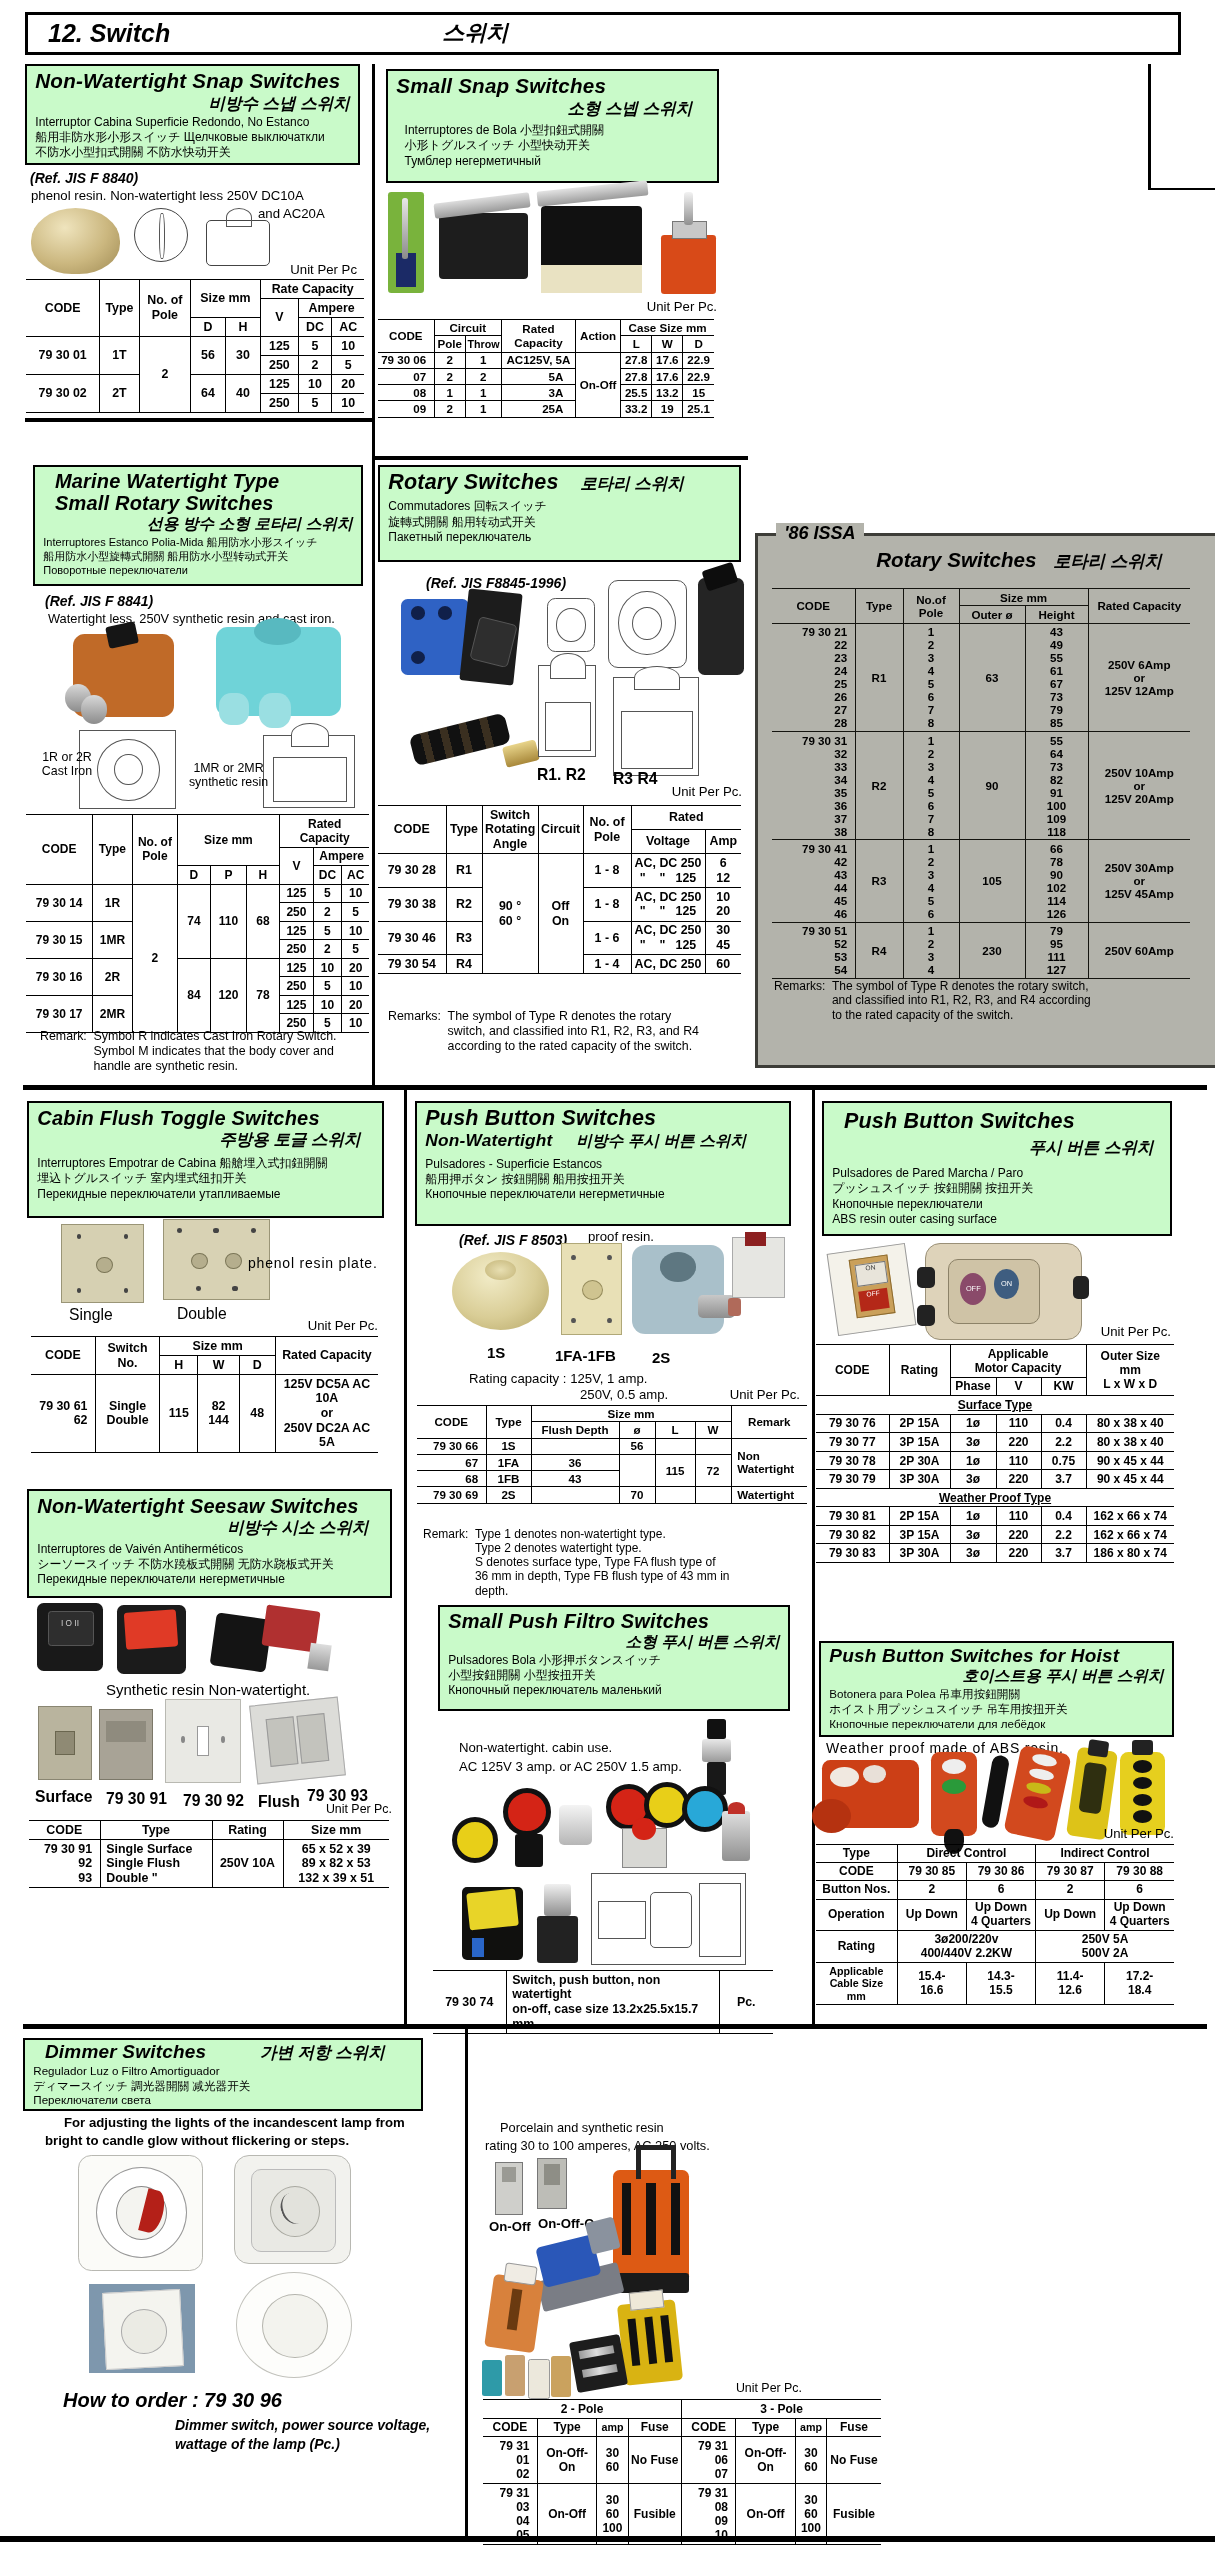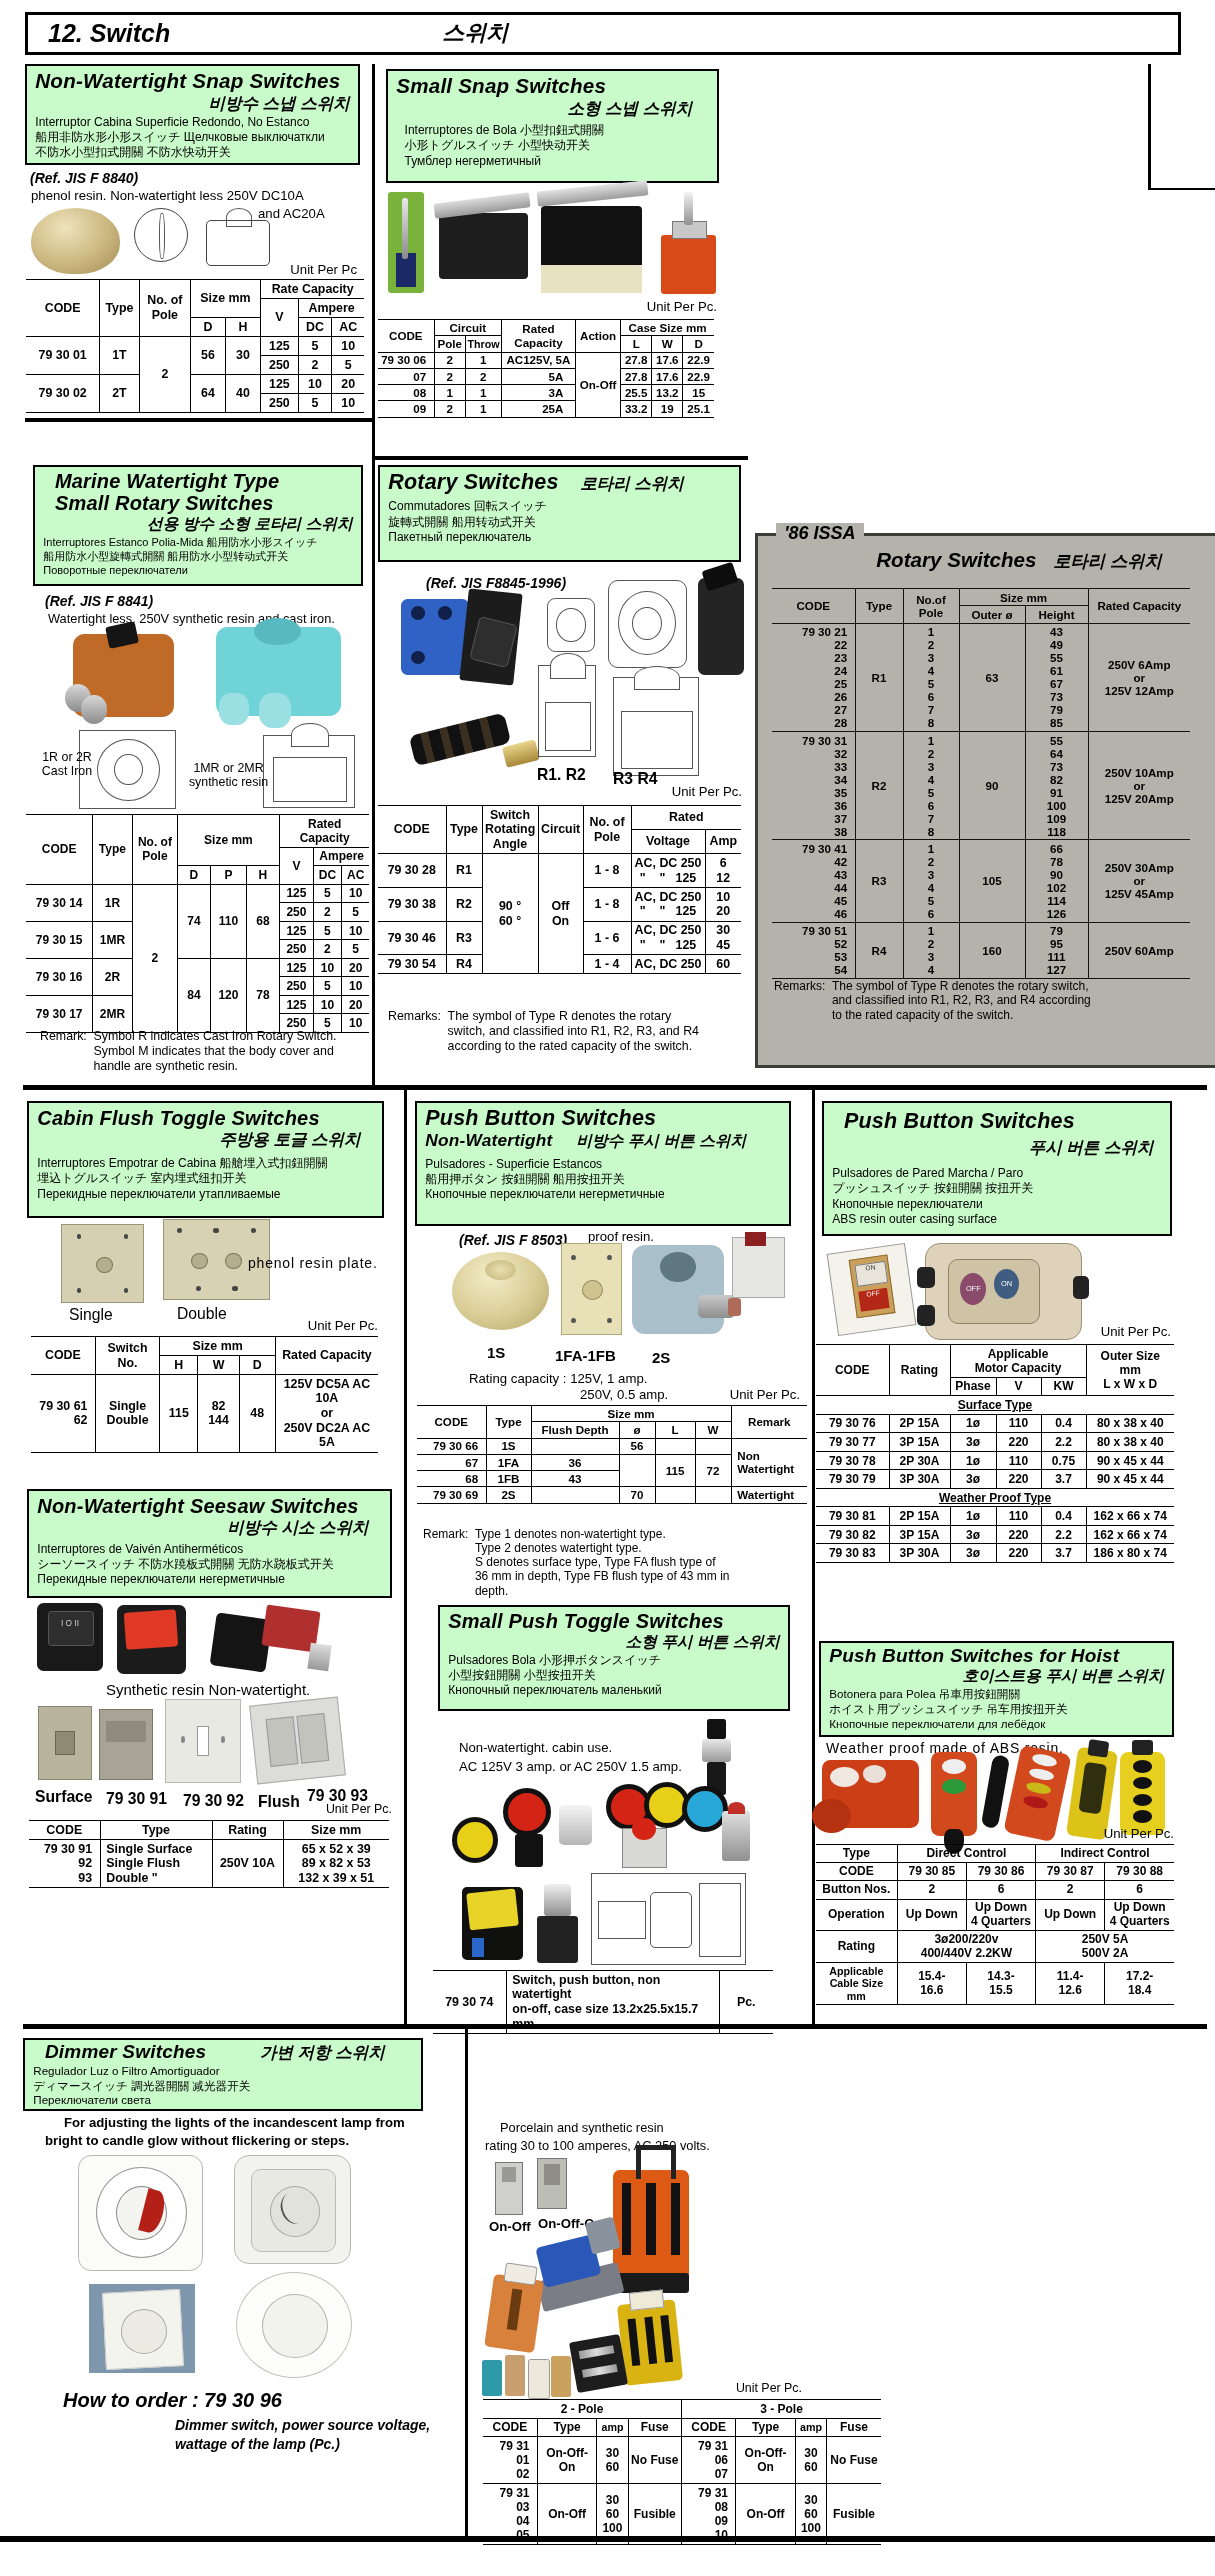--- a/index.html
+++ b/index.html
@@ -590,21 +590,21 @@
         <tr>
           <td class="r el">79 30 51
 52
 53
 54</td>
           <td>R4</td>
           <td>1
 2
 3
 4</td>
-          <td>160</td>
+          <td>230</td>
           <td>79
 95
 111
 127</td>
           <td class="er">250V 60Amp</td>
         </tr>
       </tbody>
   </table>
   <div class="rem" style="left:774px;top:979px;width:417px;font-size:12px;">
     <span>Remarks:</span>
@@ -844,21 +844,21 @@
   <div class="rem" style="left:423px;top:1527px;width:380px;font-size:12px;line-height:1.18;">
     <span>Remark:</span>
     <span class="pre">Type 1 denotes non-watertight type.
 Type 2 denotes watertight type.
 S denotes surface type, Type FA flush type of
 36 mm in depth, Type FB flush type of 43 mm in
 depth.</span>
   </div>
 
   <div class="gbox" style="left:438px;top:1605px;width:352px;height:106px;padding-top:2.5px;">
-    <div class="ten" style="font-size:20px;">Small Push Toggle Switches</div>
+    <div class="ten" style="font-size:20px;">Small Push Filtro Switches</div>
     <div class="tko rt" style="font-size:15.7px;">소형 푸시 버튼 스위치</div>
     <div class="gsub">Pulsadores Bola  小形押ボタンスイッチ</div>
     <div class="gsub">小型按鈕開關      小型按扭开关</div>
     <div class="gsub">Кнопочный переключатель маленький</div>
   </div>
   <div class="a" style="left:459px;top:1740px;font-size:13.2px;">Non-watertight. cabin  use.</div>
   <div class="a" style="left:459px;top:1759px;font-size:13.2px;">AC 125V 3 amp. or AC 250V 1.5 amp.</div>
   <div class="ph" style="left:700px;top:1719px;width:33px;height:76px;">
     <div style="position:absolute;left:20%;top:0;width:60%;height:26%;background:#111;border-radius:2.5px;"></div>
     <div style="position:absolute;left:6%;top:26%;width:88%;height:30%;background:linear-gradient(#e8e8e8,#9a9a9a);border-radius:3.3px;"></div>

